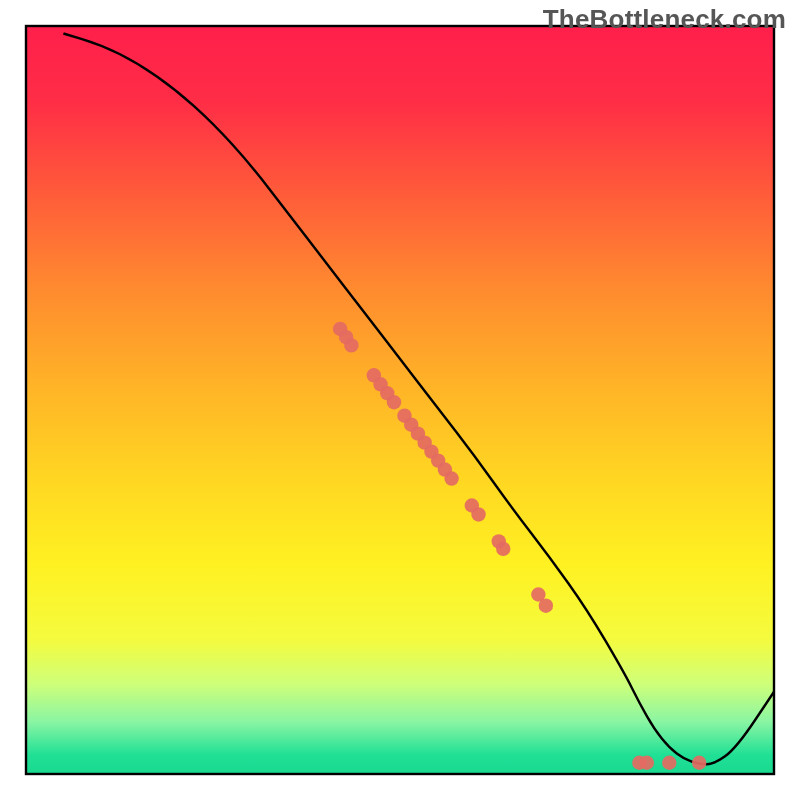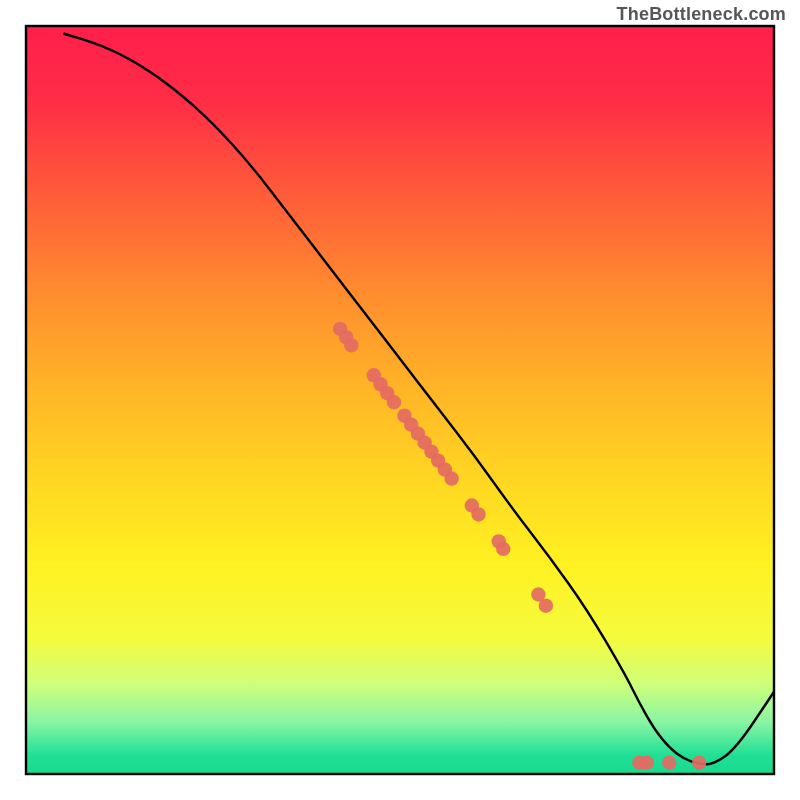--- a/index.html
+++ b/index.html
@@ -13,21 +13,21 @@
   }
   .chart-wrap {
     position: relative;
     width: 800px;
     height: 800px;
   }
   .watermark {
     position: absolute;
     top: 4px;
     right: 14px;
-    font-size: 18px;
+    font-size: 26px;
     font-weight: 600;
     color: #565656;
     letter-spacing: 0.2px;
     z-index: 5;
     user-select: none;
   }
   svg {
     display: block;
   }
 </style>

